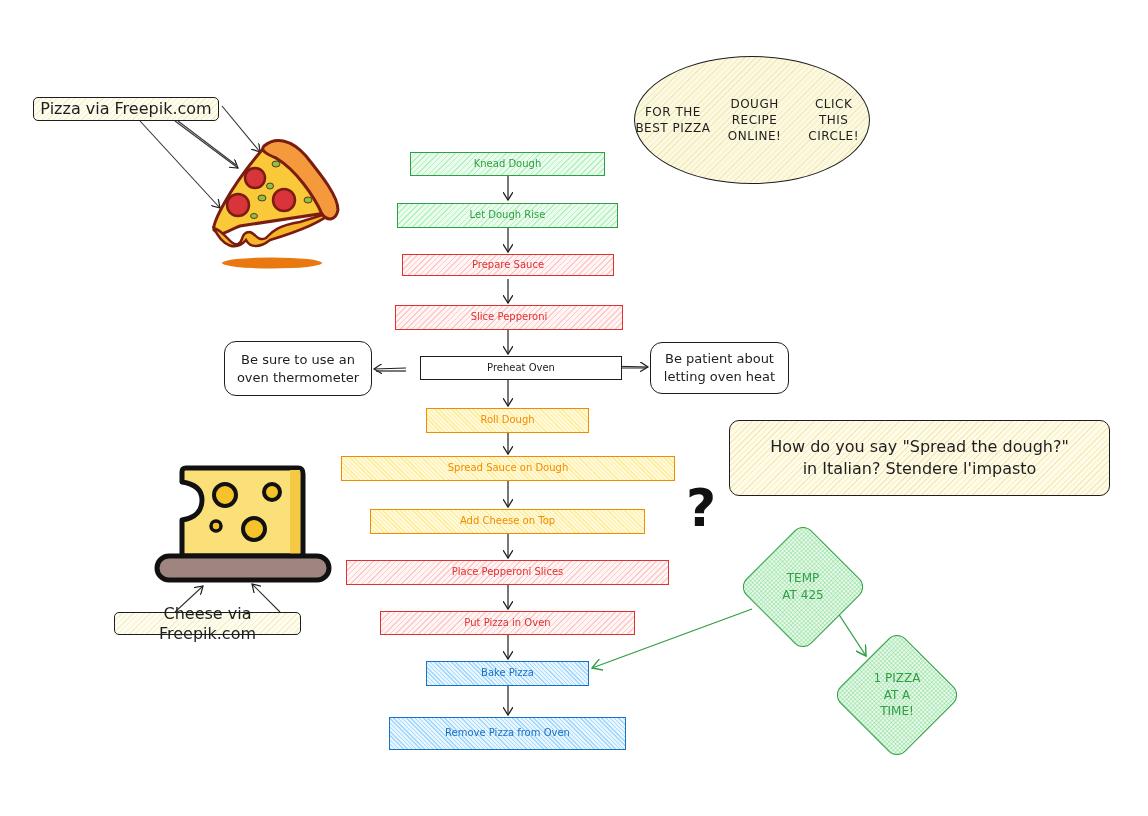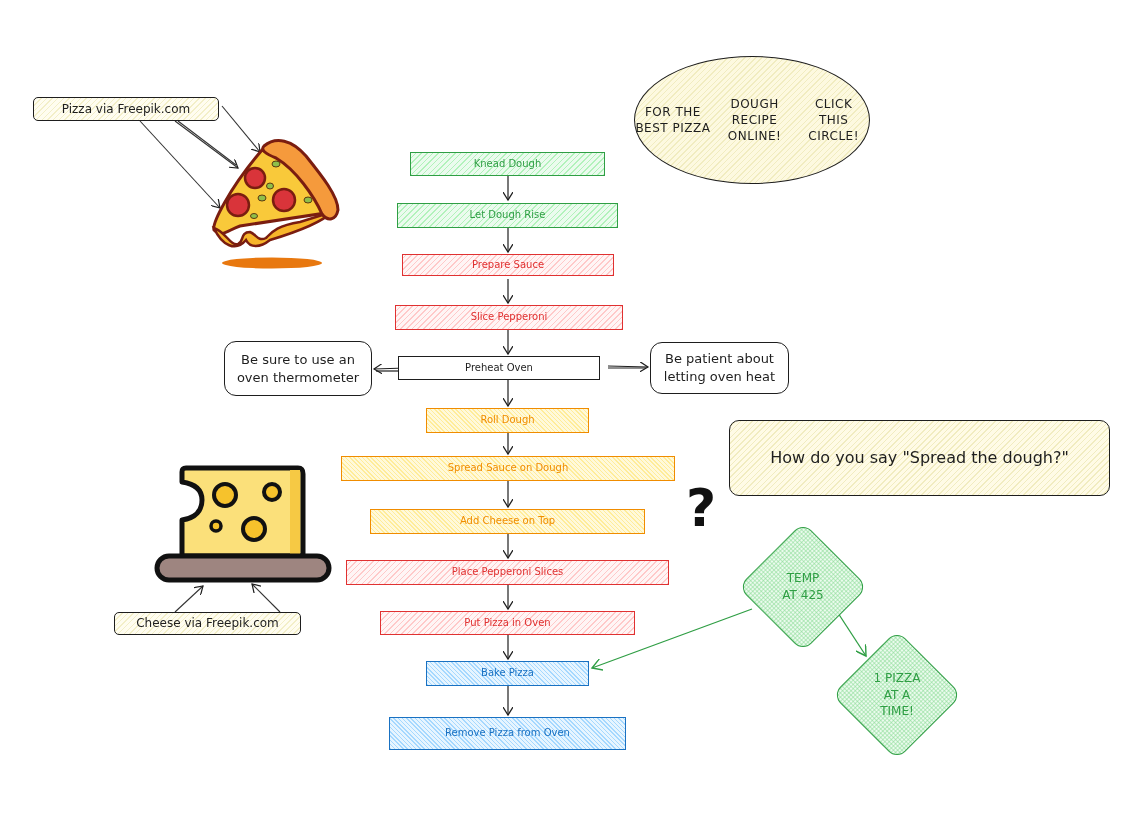--- a/index.html
+++ b/index.html
@@ -17,21 +17,21 @@
     .red    { color: #e03131; border-color: #e03131;
       background: repeating-linear-gradient(-45deg, #ffc9c9 0 1px, #fff5f5 1px 4px); }
     .orange { color: #f08c00; border-color: #f08c00;
       background: repeating-linear-gradient(45deg, #ffec99 0 1px, #fff9db 1px 3px),
                   repeating-linear-gradient(-45deg, #ffec99 0 1px, #fff9db 1px 3px); }
     .blue   { color: #1971c2; border-color: #1971c2;
       background: repeating-linear-gradient(45deg, #a5d8ff 0 1px, #e7f5ff 1px 3px); }
     .white  { color: #1e1e1e; border-color: #1e1e1e; background: #ffffff; }
     .note   { color: #1e1e1e; border-color: #1e1e1e; background: #fff; border-radius: 12px;
               font-size: 13px; line-height: 1.35; }
-    .credit { color: #1e1e1e; border-color: #1e1e1e; border-radius: 5px; font-size: 12px;
+    .credit { color: #1e1e1e; border-color: #1e1e1e; border-radius: 5px; font-size: 16px;
       background: repeating-linear-gradient(-45deg, #f3efc8 0 1px, #fffdf0 1px 4px); }
     .italian { color: #1e1e1e; border-color: #1e1e1e; border-radius: 10px; font-size: 16px; line-height: 1.4;
       background: repeating-linear-gradient(-45deg, #f1ecc0 0 1px, #fffbe6 1px 4px); }
     .ellipse { border-radius: 50%; color: #1e1e1e; border-color: #1e1e1e; font-size: 12px; line-height: 1.35;
       letter-spacing: 0.5px; text-transform: uppercase;
       background: repeating-linear-gradient(-45deg, #f1ecc0 0 1px, #fdf9e0 1px 4px); cursor: pointer; }
     .diamond-wrap { position: absolute; }
     .diamond-shape { position: absolute; box-sizing: border-box; border: 1.5px solid #2f9e44; border-radius: 12px;
       transform: rotate(45deg);
       background: repeating-linear-gradient(0deg, #b2f2bb 0 1px, #ebfbee 1px 3px),
@@ -130,34 +130,35 @@
 <div class="node ellipse" style="left:634px;top:56px;width:236px;height:128px;flex-direction:row;">
   <span>For the Best pizza</span>
   <span>dough recipe online!</span>
   <span>Click this circle!</span>
 </div>
 
 <div class="node green" style="left:410px;top:152px;width:195px;height:24px;">Knead Dough</div>
 <div class="node green" style="left:397px;top:203px;width:221px;height:25px;">Let Dough Rise</div>
 <div class="node red" style="left:402px;top:254px;width:212px;height:22px;text-align:right;">Prepare Sauce</div>
 <div class="node red" style="left:395px;top:305px;width:228px;height:25px;">Slice Pepperoni</div>
-<div class="node white" style="left:398px;top:356px;width:202px;height:24px;">Preheat Oven</div>
+<div class="node white" style="left:420px;top:356px;width:202px;height:24px;">Preheat Oven</div>
 <div class="node orange" style="left:426px;top:408px;width:163px;height:25px;">Roll Dough</div>
 <div class="node orange" style="left:341px;top:456px;width:334px;height:25px;">Spread Sauce on Dough</div>
 <div class="node orange" style="left:370px;top:509px;width:275px;height:25px;">Add Cheese on Top</div>
 <div class="node red" style="left:346px;top:560px;width:323px;height:25px;">Place Pepperoni Slices</div>
 <div class="node red" style="left:380px;top:611px;width:255px;height:24px;">Put Pizza in Oven</div>
 <div class="node blue" style="left:426px;top:661px;width:163px;height:25px;">Bake Pizza</div>
 <div class="node blue" style="left:389px;top:717px;width:237px;height:33px;">Remove Pizza from Oven</div>
 
 <div class="node note" style="left:224px;top:341px;width:148px;height:55px;padding:12px 8px;">Be sure to use an oven thermometer</div>
 <div class="node note" style="left:650px;top:342px;width:139px;height:52px;padding:0 6px;">Be patient about letting oven heat</div>
 
 <div class="node italian" style="left:729px;top:420px;width:381px;height:76px;flex-direction:column;">
   <span>How do you say "Spread the dough?"</span>
+  <span>in Italian? Stendere l'impasto</span>
 </div>
 
 <div class="qmark" style="left:686px;top:482px;">?</div>
 
 <div class="diamond-wrap" style="left:738px;top:522px;width:130px;height:130px;">
   <div class="diamond-shape grid" style="left:19px;top:19px;width:92px;height:92px;"></div>
   <div class="diamond-text" style="flex-direction:column;">
     <span>Temp</span>
     <span>at 425</span>
   </div>

